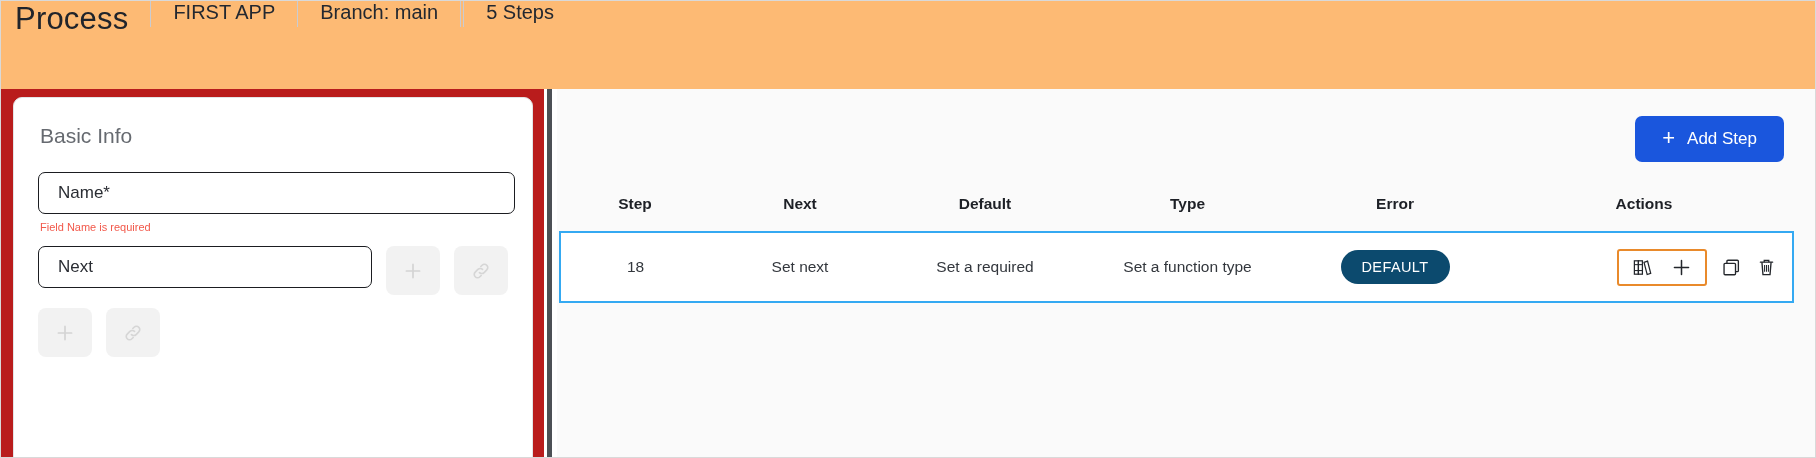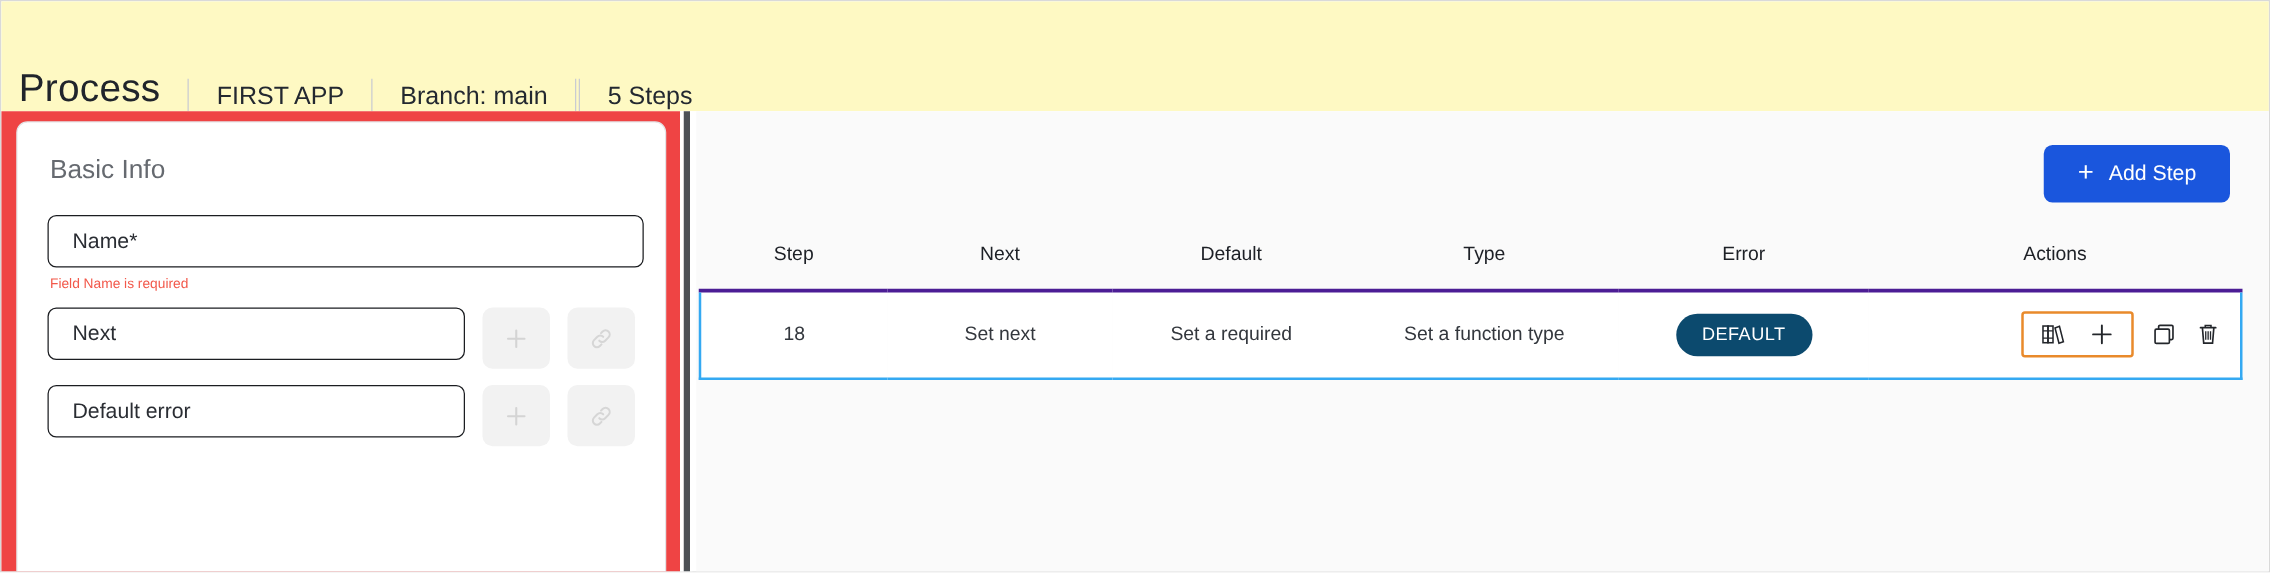--- a/index.html
+++ b/index.html
@@ -16,23 +16,23 @@
     background: #ffffff;
     border: 1px solid #d9d9d9;
     overflow: hidden;
   }
 
   
   .header {
     position: absolute;
     left: 0; top: 0;
     width: 1816px; height: 88px;
-    background: #fef9c3;
-    display: flex;
-    align-items: flex-end;
+    background: #fdba74;
+    display: flex;
+    align-items: flex-start;
     padding-left: 14px;
   }
   .page-title {
     font-size: 31px;
     color: #20242b;
     font-weight: 400;
     letter-spacing: .2px;
     white-space: nowrap;
   }
   .hdr-sep {
@@ -54,21 +54,21 @@
     left: 0; top: 88px;
     width: 1816px; height: 370px;
     background: #ffffff;
   }
 
   
   .left-pane {
     position: absolute;
     left: 0; top: 0;
     width: 543px; height: 370px;
-    background: #ef4444;
+    background: #b91c1c;
     padding: 8px 10px 0 12px;
   }
   .basic-card {
     position: relative;
     width: 520px;
     height: 380px;
     background: #ffffff;
     border: 1px solid #e3e4e6;
     border-radius: 9px;
     padding: 26px 24px 0 24px;
@@ -184,25 +184,25 @@
 
   
   .tbl {
     width: 1233px;
     margin-left: 2px;
     border-collapse: collapse;
     table-layout: fixed;
   }
   .tbl th {
     font-size: 15.5px;
-    font-weight: 400;
+    font-weight: 700;
     color: #1d2026;
     text-align: center;
     padding: 6px 0 18px 0;
-    border-bottom: 3px solid #4c1d95;
+    border-bottom: 1px solid #4c1d95;
   }
   .tbl td {
     font-size: 15.5px;
     color: #33373d;
     text-align: center;
     height: 70px;
     vertical-align: middle;
   }
   .row-selected td {
     border-top: 2px solid #34a9f2;
@@ -300,23 +300,20 @@
                 <path d="M13.7 10.3a3.6 3.6 0 0 0-5.1 0l-2.9 2.9a3.6 3.6 0 1 0 5.1 5.1l1.4-1.4" stroke="#d6d6d6" stroke-width="1.8" fill="none" stroke-linecap="round"></path>
               </svg>
             </span>
           </button>
         </div>
 
 
         <div class="gap-sm"></div>
 
         <div class="field-row">
-          <div class="text-field narrow">
-            <span>Default error</span>
-          </div>
           <button class="sq-btn">
             <span>
               <svg width="20" height="20" viewBox="0 0 20 20">
                 <path d="M10 3.4 V16.6 M3.4 10 H16.6" stroke="#d4d4d4" stroke-width="1.7" fill="none" stroke-linecap="round"></path>
               </svg>
             </span>
           </button>
           <button class="sq-btn">
             <span>
               <svg width="22" height="22" viewBox="0 0 24 24">

